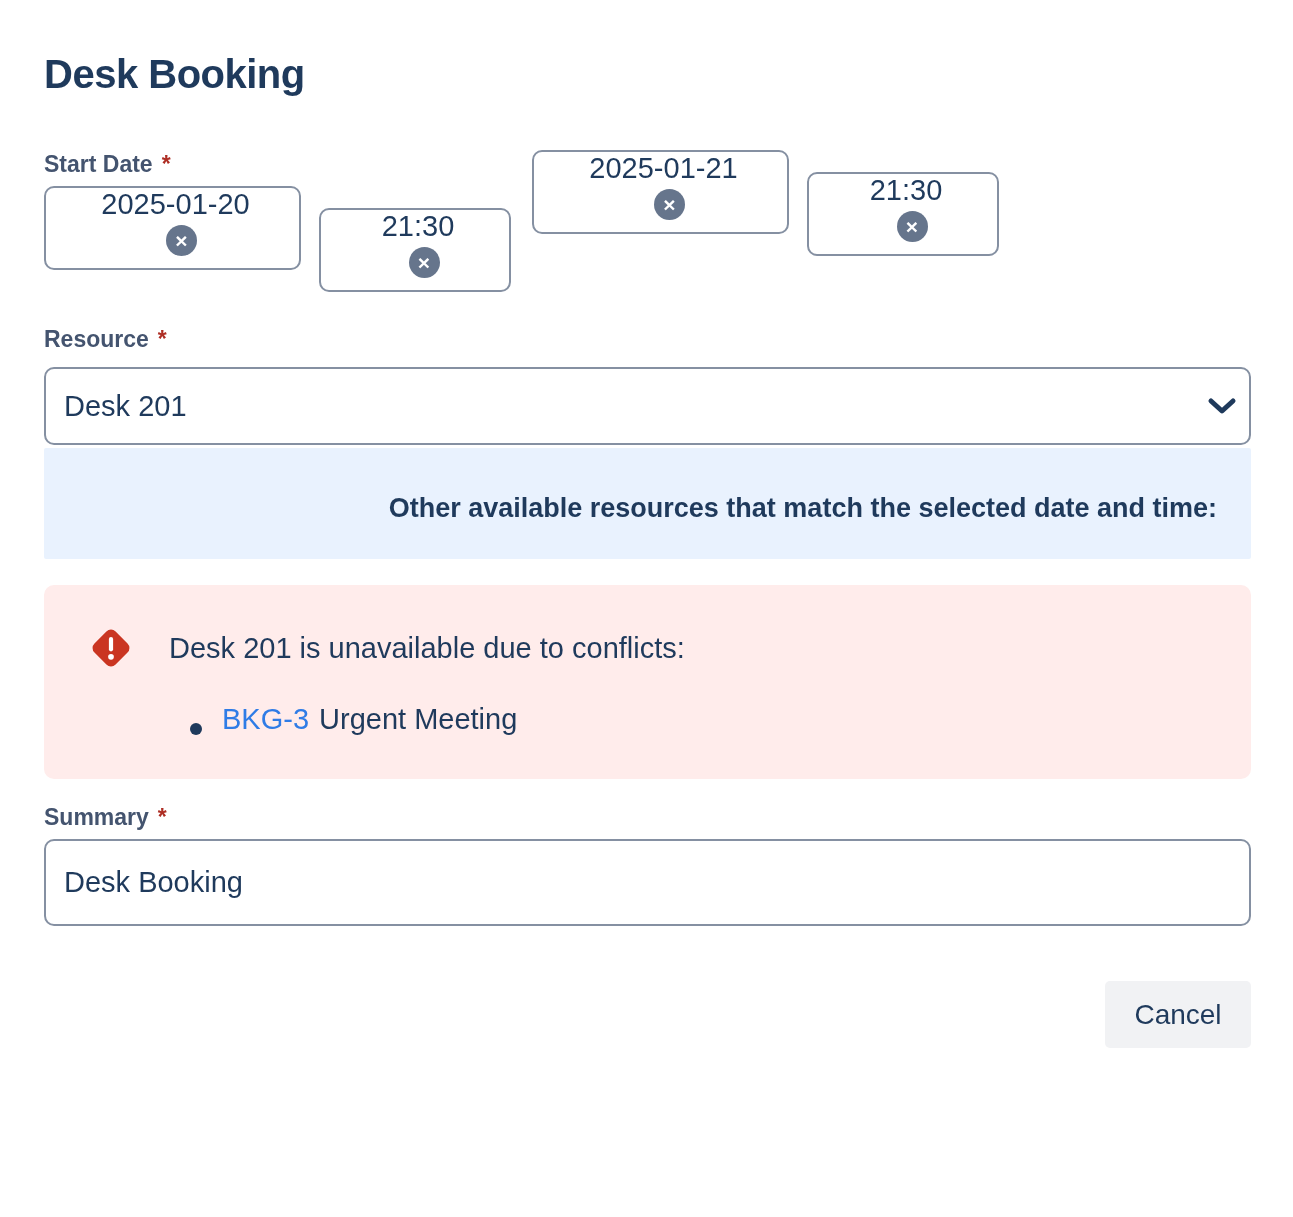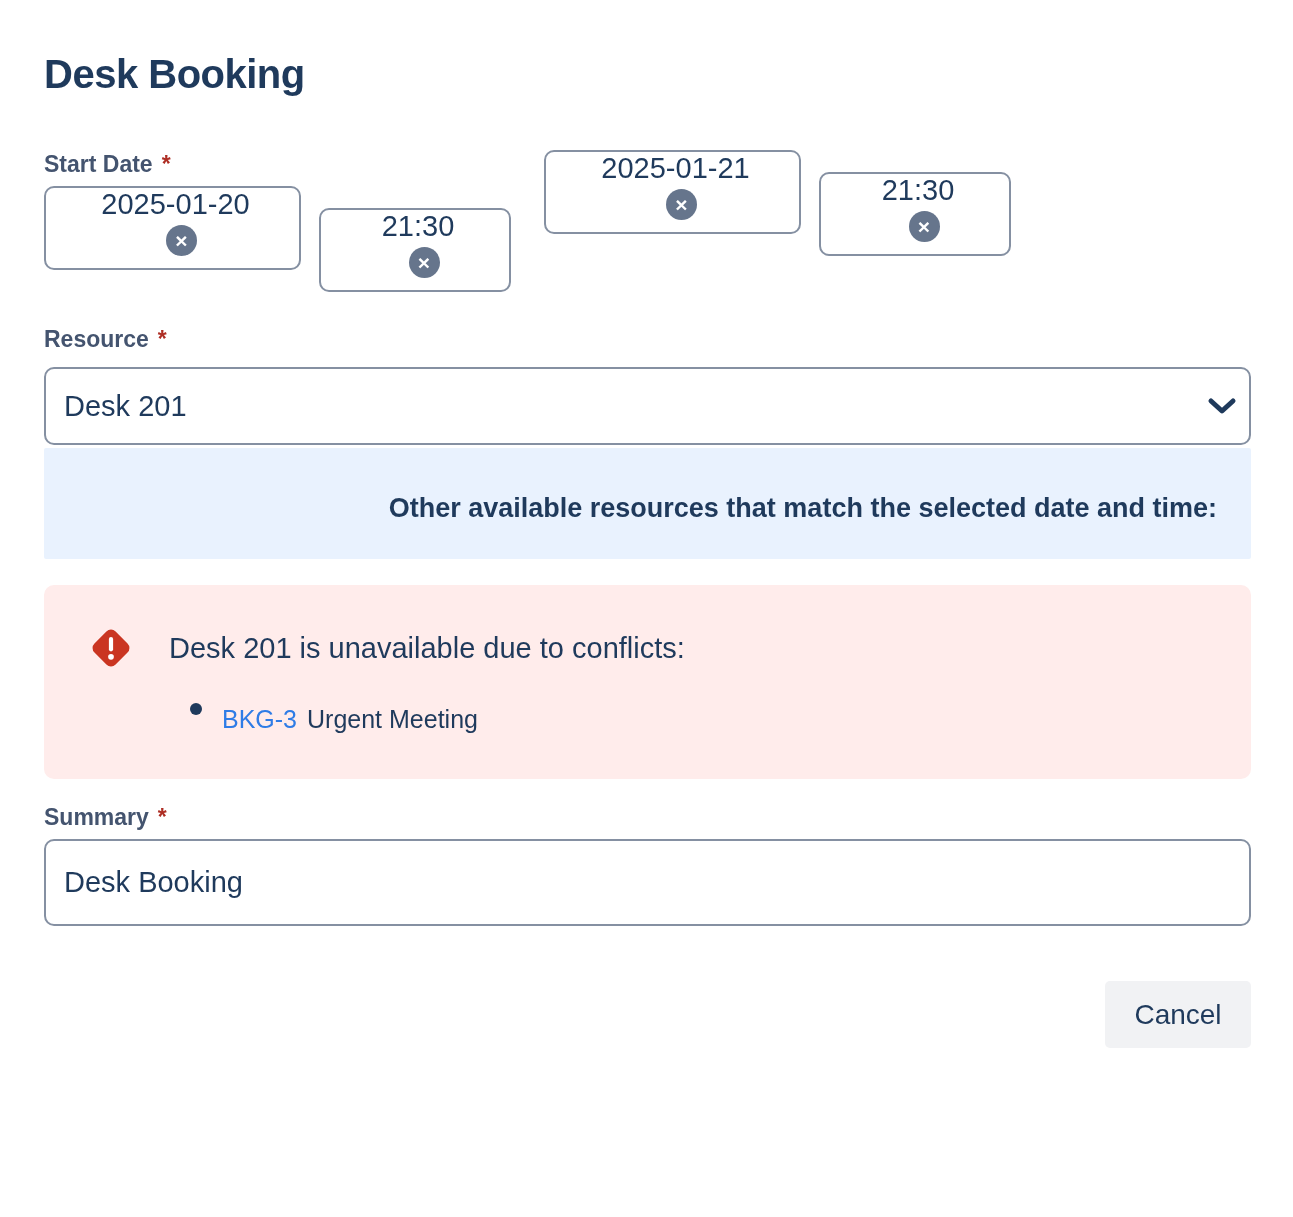--- a/index.html
+++ b/index.html
@@ -44,21 +44,21 @@
     margin-bottom:8px;
   }
   .field-label .req{
     color:var(--required);
     font-weight:700;
     margin-left:9px;
   }
   .datetime-row{
     margin-top:52px;
     display:flex;
-    gap:33px;
+    gap:21px;
   }
   .dt-inputs{display:flex;gap:18px;}
   .text-input{
     height:84px;
     border:2px solid var(--border);
     border-radius:10px;
     background:#fff;
     display:flex;
     align-items:center;
     justify-content:space-between;
@@ -152,22 +152,22 @@
   }
   .error-icon{width:46px;height:46px;min-width:46px;display:block;}
   .error-msg{
     font-size:29px;
     line-height:32px;
     color:var(--text);
   }
   .error-list{margin-top:32px;padding-left:102px;}
   .error-item{
     display:flex;
-    align-items:flex-start;
-    font-size:25px;
+    align-items:flex-end;
+    font-size:29px;
     line-height:32px;
     color:var(--text);
   }
   .error-item .bullet{margin-right:20px;}
   .issue-link{
     color:var(--link);
     text-decoration:none;
     cursor:pointer;
     margin-right:10px;
   }

